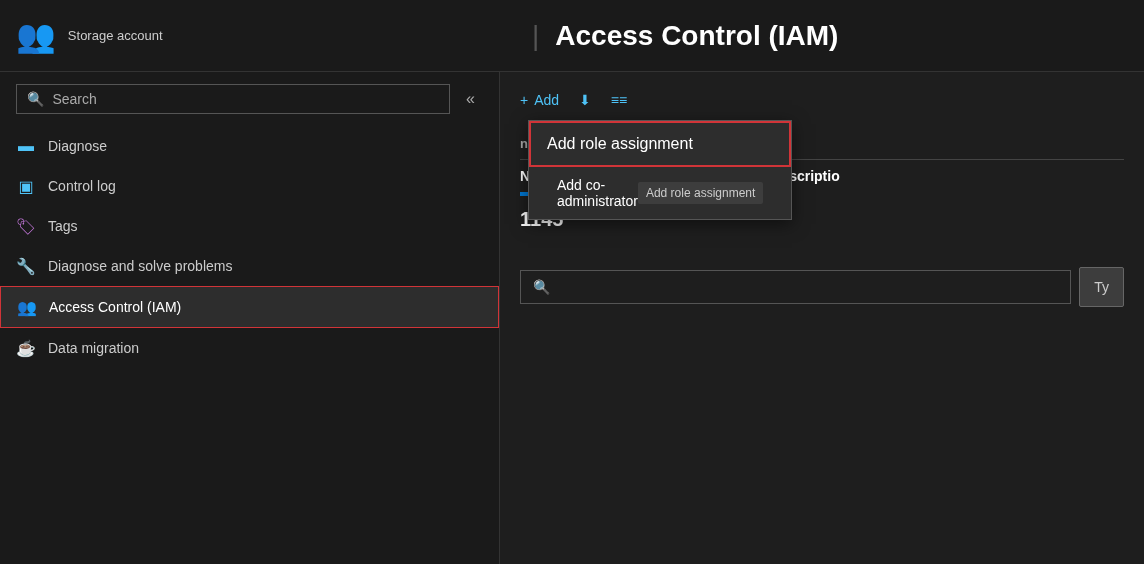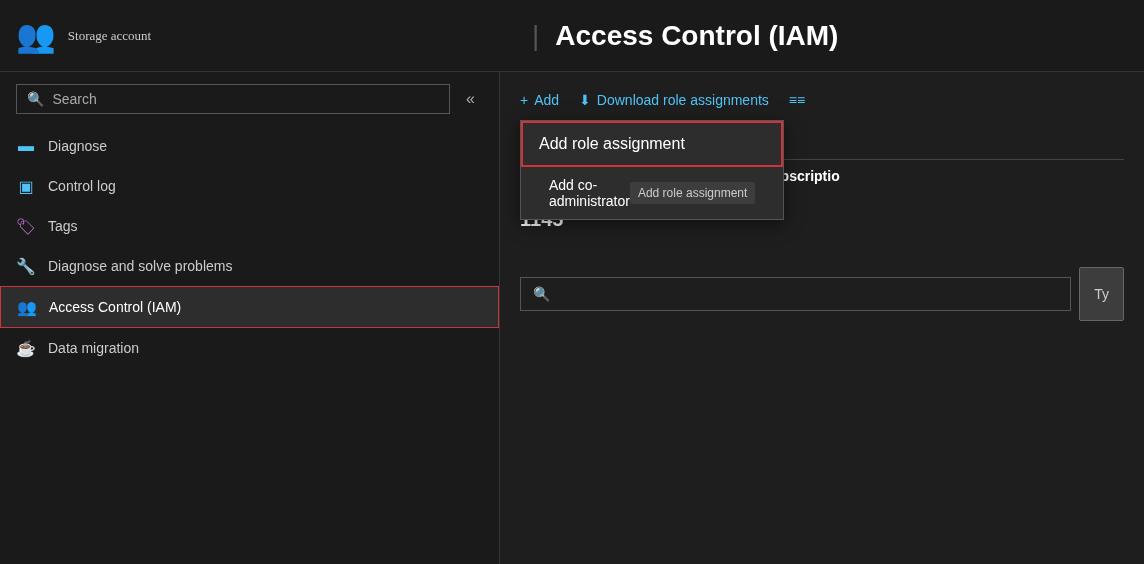--- a/index.html
+++ b/index.html
@@ -30,21 +30,20 @@
       gap: 12px;
       width: 500px;
     }
     .header-icon {
       color: #4fc3f7;
       font-size: 32px;
     }
     .header-subtitle {
       color: #cccccc;
       font-size: 13px;
-      font-family: Liberation Serif, serif;
     }
     .header-divider {
       color: #555;
       font-size: 28px;
       margin: 0 16px;
     }
     .header-title {
       font-size: 28px;
       font-weight: 600;
       color: #ffffff;
@@ -166,21 +165,21 @@
       padding: 4px 0;
     }
 
     
     .dropdown-container {
       position: relative;
     }
     .dropdown-menu {
       position: absolute;
       top: 32px;
-      left: 0;
+      left: 8px;
       background: #2d2d2d;
       border: 1px solid #555;
       min-width: 240px;
       z-index: 100;
       box-shadow: 0 4px 16px rgba(0,0,0,0.5);
     }
     .dropdown-item {
       padding: 10px 28px;
       cursor: pointer;
       color: #ffffff;
@@ -260,21 +259,21 @@
       background: #1e1e1e;
       border: 1px solid #555;
       padding: 8px 12px;
       flex: 1;
       gap: 8px;
     }
     .type-btn {
       background: #3d3d3d;
       border: 1px solid #666;
       color: #cccccc;
-      padding: 18px 14px;
+      padding: 11px 14px;
       cursor: pointer;
       font-size: 14px;
       border-radius: 2px;
     }
   </style>
 </head>
 <body>
 
 <div class="header">
   <div class="header-left">
@@ -339,21 +338,20 @@
           </div>
           <div class="dropdown-item">
             <span>Add co-administrator</span>
             <span class="tooltip-badge">Add role assignment</span>
           </div>
         </div>
       </div>
 
       <button class="toolbar-btn">
         <span>⬇</span>
-        <span>Download role assignments</span>
       </button>
 
       <button class="toolbar-btn">
         <span>≡≡</span>
       </button>
     </div>
 
     <div class="table-header">
       <span class="table-col">nts</span>
       <span class="table-col">Roles</span>

